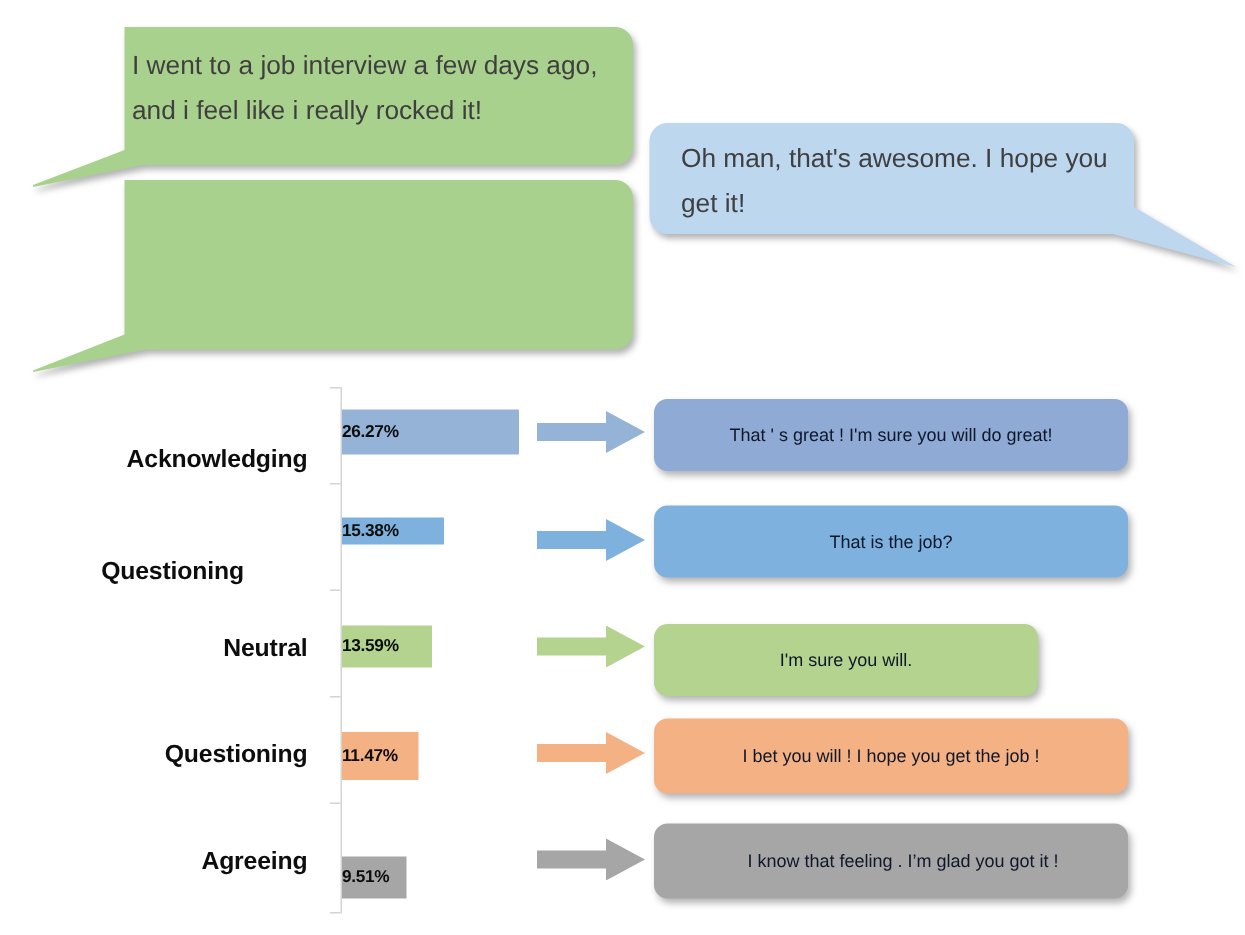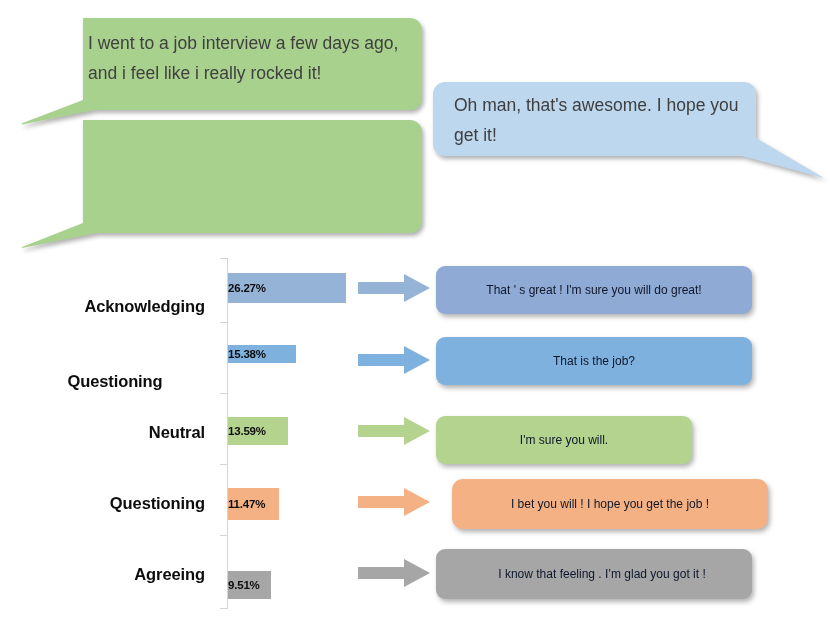--- a/index.html
+++ b/index.html
@@ -148,21 +148,21 @@
 
     <div class="cat-label" style="left:25px;top:494px;width:180px;">Questioning</div>
     <div class="bar" style="left:228px;top:488px;width:51px;height:32px;background:#f4b183;">
       <span class="val">11.47%</span>
     </div>
     <div class="arrow" style="left:358px;top:488px;">
       <svg width="72" height="28" viewBox="0 0 72 28">
         <path d="M0,8 H46 V0 L72,14 L46,28 V20 H0 Z" fill="#f4b183"></path>
       </svg>
     </div>
-    <div class="resp" style="left:452px;top:479px;width:316px;height:50px;background:#f4b183;border-radius:11px;">
+    <div class="resp" style="left:436px;top:479px;width:316px;height:50px;background:#f4b183;">
       <span>I bet you will ! I hope you get the job !</span>
     </div>
 
     <div class="cat-label" style="left:25px;top:565px;width:180px;">Agreeing</div>
     <div class="bar" style="left:228px;top:559px;width:43px;height:28px;background:#a6a6a6;margin-top:12px;">
       <span class="val">9.51%</span>
     </div>
     <div class="arrow" style="left:358px;top:559px;">
       <svg width="72" height="28" viewBox="0 0 72 28">
         <path d="M0,8 H46 V0 L72,14 L46,28 V20 H0 Z" fill="#a6a6a6"></path>

